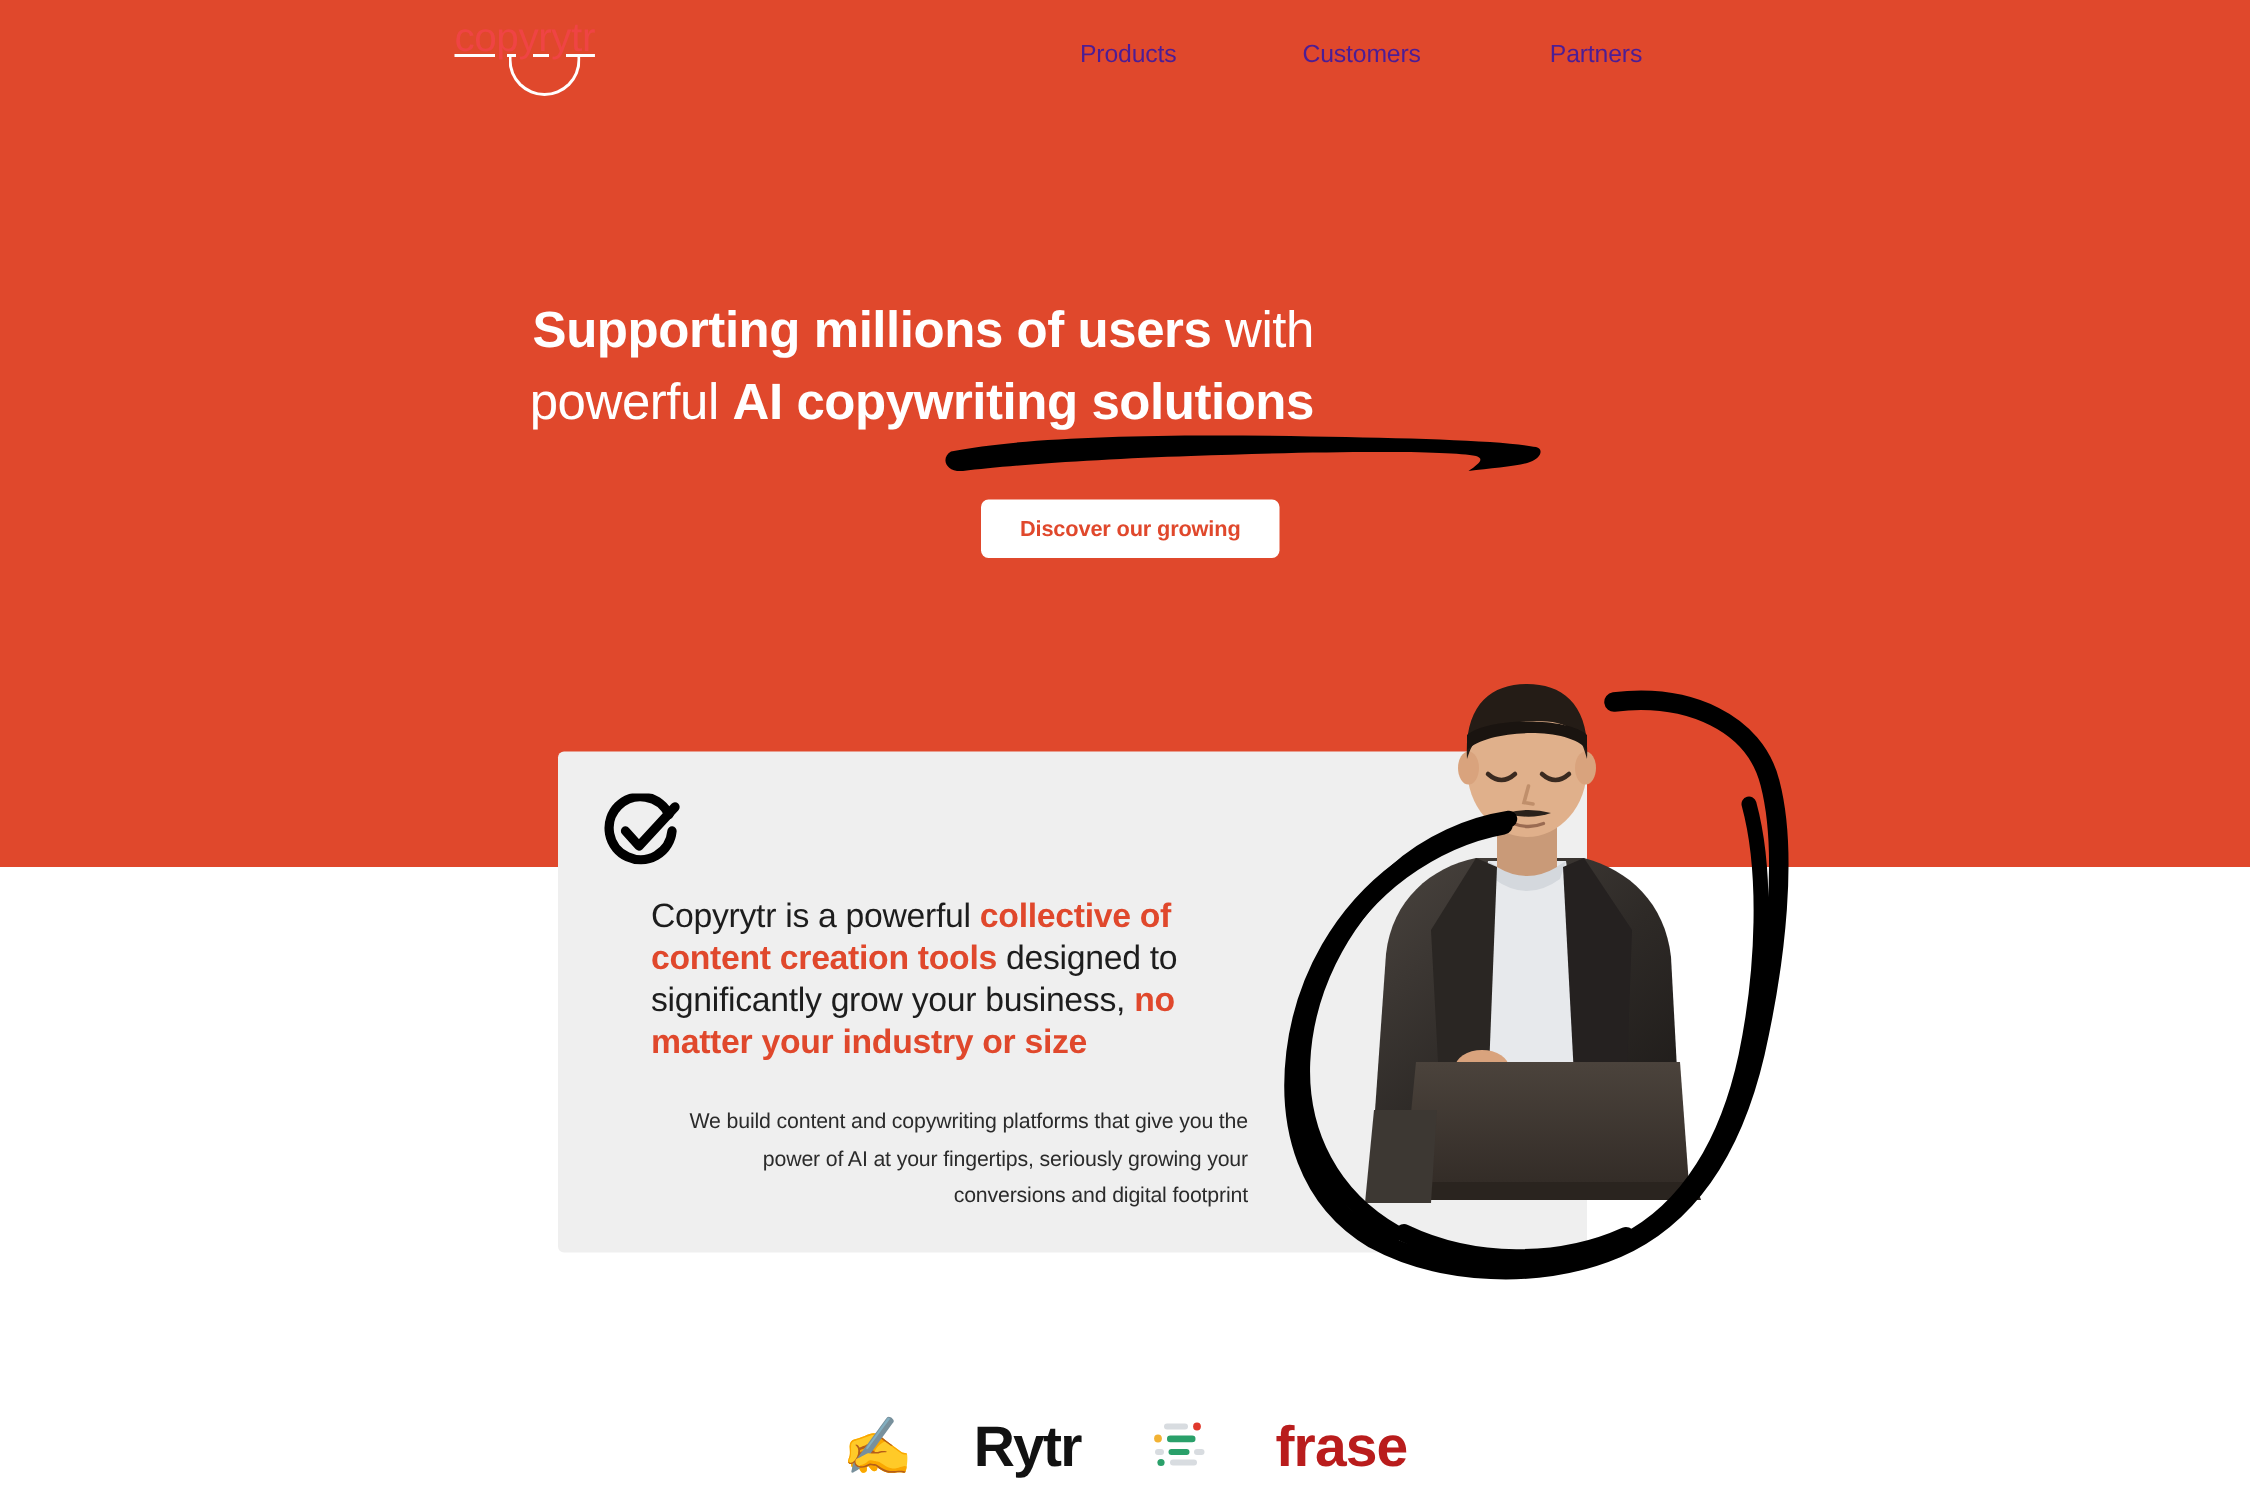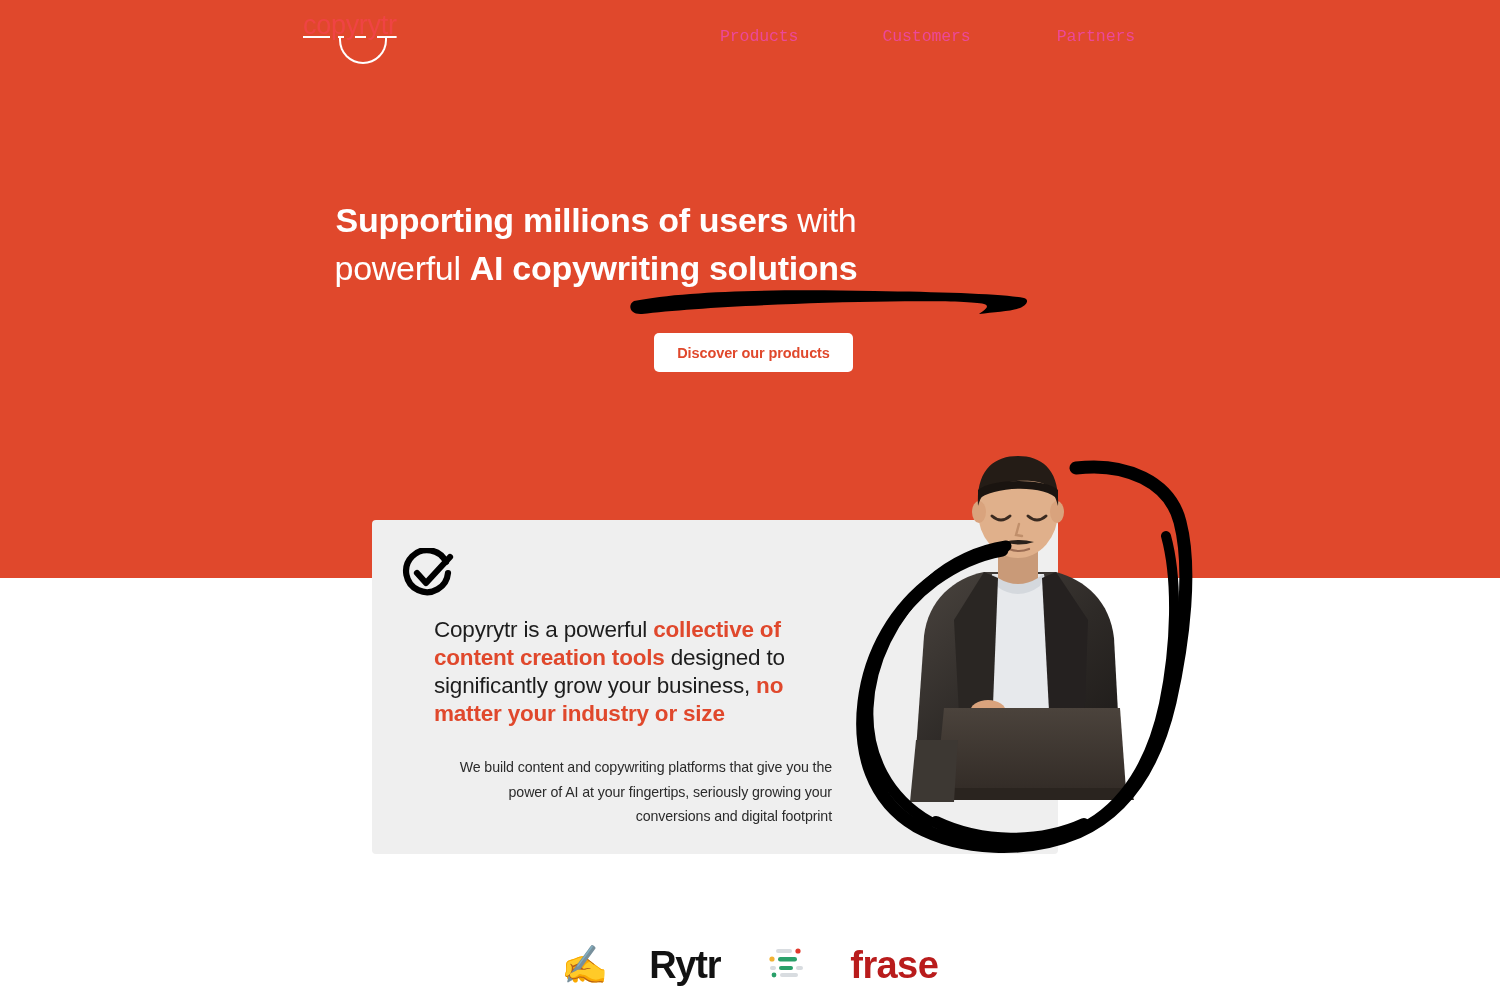--- a/index.html
+++ b/index.html
@@ -42,27 +42,26 @@
     width: 48px; height: 26px;
     border: 2.6px solid #ffffff;
     border-top: none;
     border-radius: 0 0 48px 48px;
   }
   .nav {
     position: absolute; left: 720px; top: 18px;
     display: flex; align-items: center; gap: 0px;
   }
   .nav-link {
-    color: #ec4899;
+    color: #4c1d95;
     font-size: 16.5px;
     font-weight: 500;
     text-decoration: none;
     letter-spacing: -0.1px;
     padding: 9px 0;
-    font-family: Liberation Mono, monospace;
   }
   .nav-gap-1 { width: 84px; }
   .nav-gap-2 { width: 86px; }
   .nav-gap-3 { width: 56px; }
   .explore-btn {
     background: #281a6b;
     color: #ffffff;
     font-size: 16.5px;
     font-weight: 700;
     border: none;
@@ -70,21 +69,21 @@
     padding: 12px 22px 13px;
     cursor: pointer;
     font-family: "Liberation Sans", sans-serif;
     letter-spacing: -0.1px;
   }
 
   
   .hero-copy {
     position: absolute; left: 0; top: 196px;
     width: 1192px;
-    text-align: center;
+    text-align: right;
     z-index: 20;
   }
   .hero-title {
     color: #ffffff;
     font-size: 34px;
     line-height: 48px;
     font-weight: 400;
     letter-spacing: -0.3px;
     max-width: 560px;
     margin: 0 auto;
@@ -107,21 +106,21 @@
     font-size: 14.5px;
     font-weight: 600;
     cursor: pointer;
     font-family: "Liberation Sans", sans-serif;
     letter-spacing: -0.1px;
     z-index: 22;
   }
 
   
   .feature-card {
-    position: absolute; left: 372px; top: 520px;
+    position: absolute; left: 372px; top: 501px;
     width: 686px; height: 334px;
     background: #efefef;
     border-radius: 4px;
     z-index: 10;
   }
   .check-icon {
     position: absolute; left: 30px; top: 28px;
     width: 52px; height: 52px;
   }
   .card-heading {
@@ -204,21 +203,21 @@
   </header>
 
   <div class="hero-copy">
     <h1 class="hero-title"><b>Supporting millions of users</b><span> with powerful </span><b>AI copywriting solutions</b></h1>
   </div>
 
   <svg class="underline-stroke" viewBox="0 0 410 40">
     <path d="M10,18 C60,8 150,6 250,8 C320,9 380,11 400,15 C405,16 404,22 396,25 C388,28 370,29 355,31 C362,26 366,23 360,21 C340,17 250,18 170,21 C110,23 50,27 18,31 C6,32 3,22 10,18 Z" fill="#000000"></path>
   </svg>
 
-  <button class="discover-btn">Discover our products</button>
+  <button class="discover-btn">Discover our growing</button>
 
   <section class="feature-card">
 
     <svg class="check-icon" viewBox="0 0 52 52">
       <path d="M44,14 A21,21 0 1 0 46,25" fill="none" stroke="#000000" stroke-width="6.2" stroke-linecap="round"></path>
       <path d="M15,25 L24,35 L48,9" fill="none" stroke="#000000" stroke-width="6.2" stroke-linecap="round" stroke-linejoin="round"></path>
     </svg>
 
     <h2 class="card-heading"><span>Copyrytr is a powerful </span><b>collective of content creation tools</b><span> designed to significantly grow your business, </span><b>no matter your industry or size</b></h2>
 

